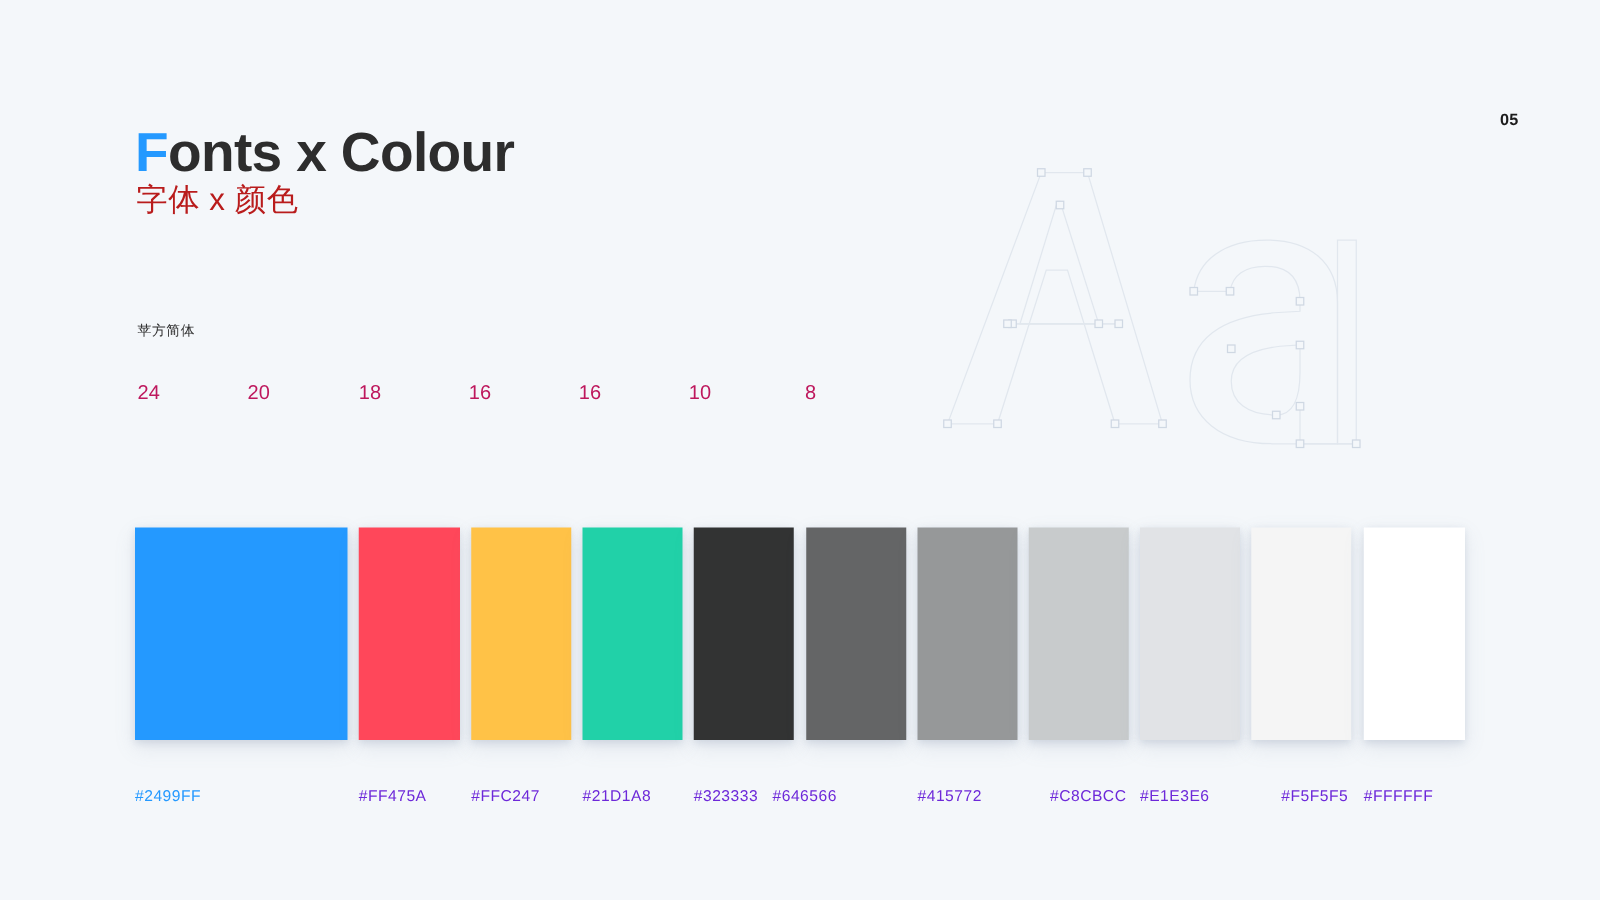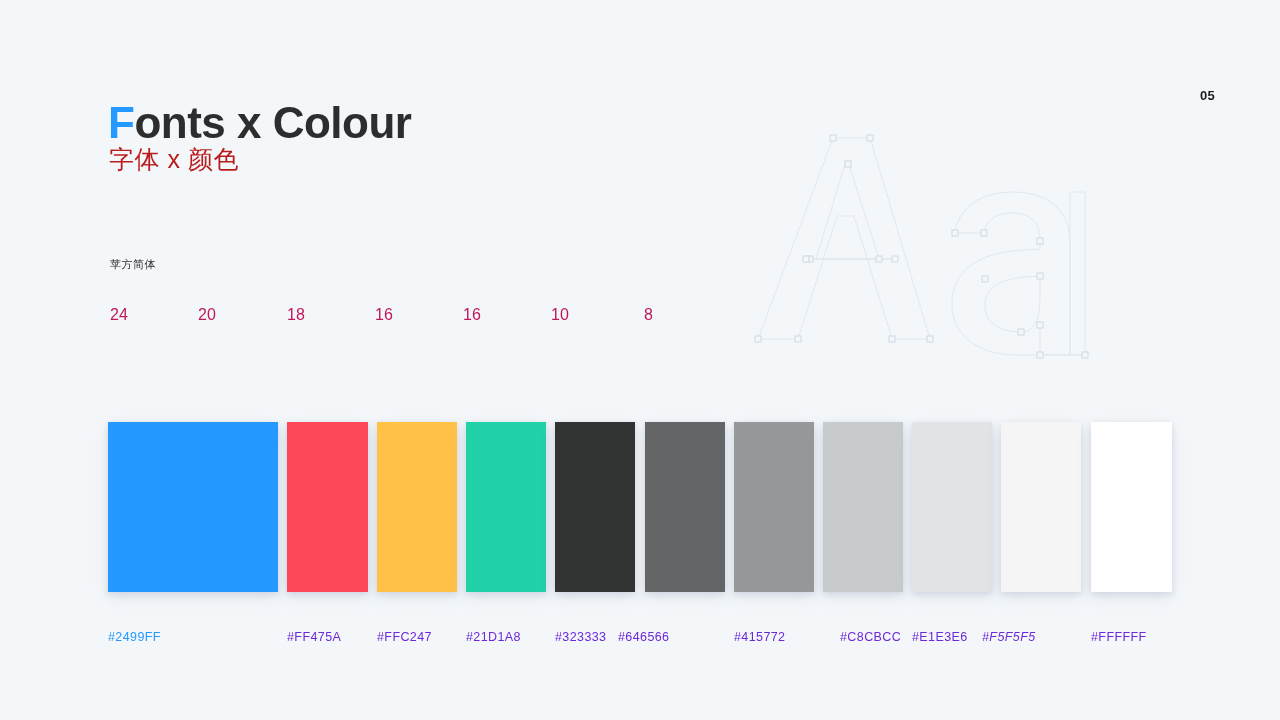--- a/index.html
+++ b/index.html
@@ -205,18 +205,18 @@
       <div class="swatch-label" style="left: 555px;">#323333</div>
       <div class="swatch" style="left: 645px; width: 80px; background: rgb(100, 101, 102);"></div>
       <div class="swatch-label" style="left: 618px;">#646566</div>
       <div class="swatch" style="left: 734px; width: 80px; background: rgb(150, 152, 153);"></div>
       <div class="swatch-label" style="left: 734px;">#415772</div>
       <div class="swatch" style="left: 823px; width: 80px; background: rgb(200, 203, 204);"></div>
       <div class="swatch-label" style="left: 809px; margin-left: 31px;">#C8CBCC</div>
       <div class="swatch" style="left: 912px; width: 80px; background: rgb(225, 227, 230);"></div>
       <div class="swatch-label" style="left: 912px;">#E1E3E6</div>
       <div class="swatch" style="left: 1001px; width: 80px; background: rgb(245, 245, 245);"></div>
-      <div class="swatch-label" style="left: 982px; font-style: italic;">#F5F5F5</div>
+      <div class="swatch-label" style="left: 1025px;">#F5F5F5</div>
       <div class="swatch" style="left: 1091px; width: 81px; background: rgb(255, 255, 255);"></div>
       <div class="swatch-label" style="left: 1091px;">#FFFFFF</div>
     </div>
 
 </div>
 
 </body></html>

